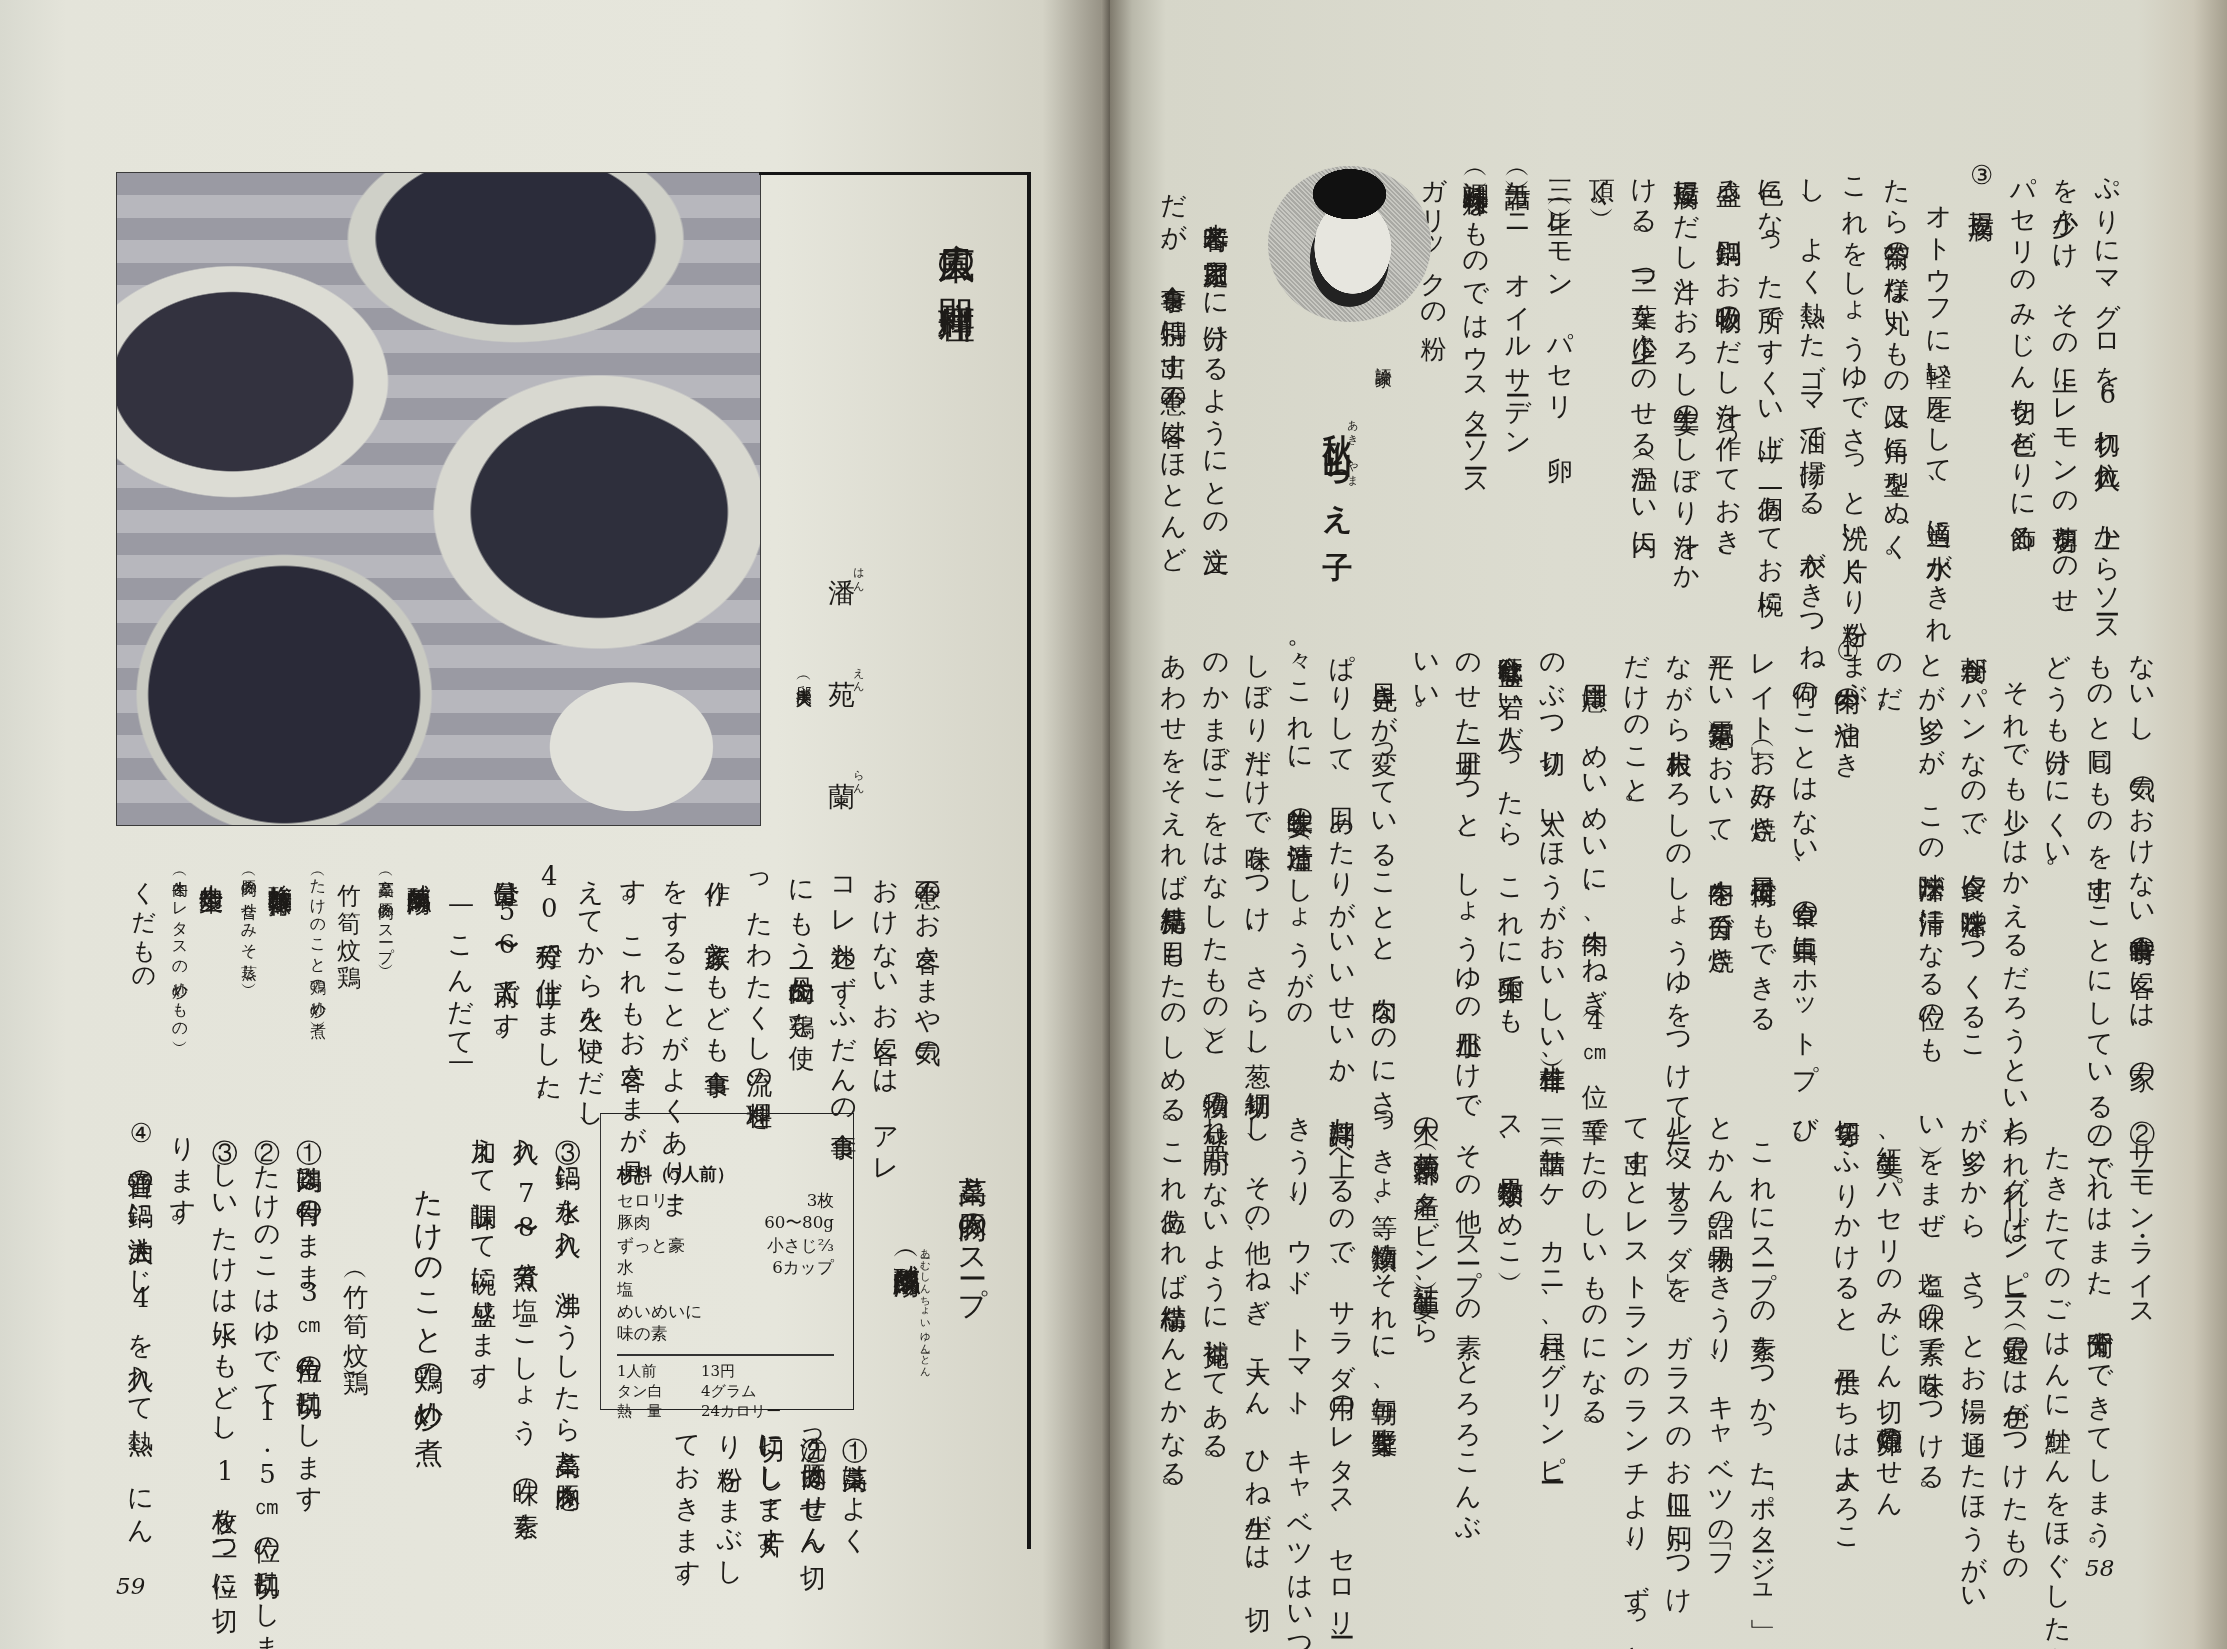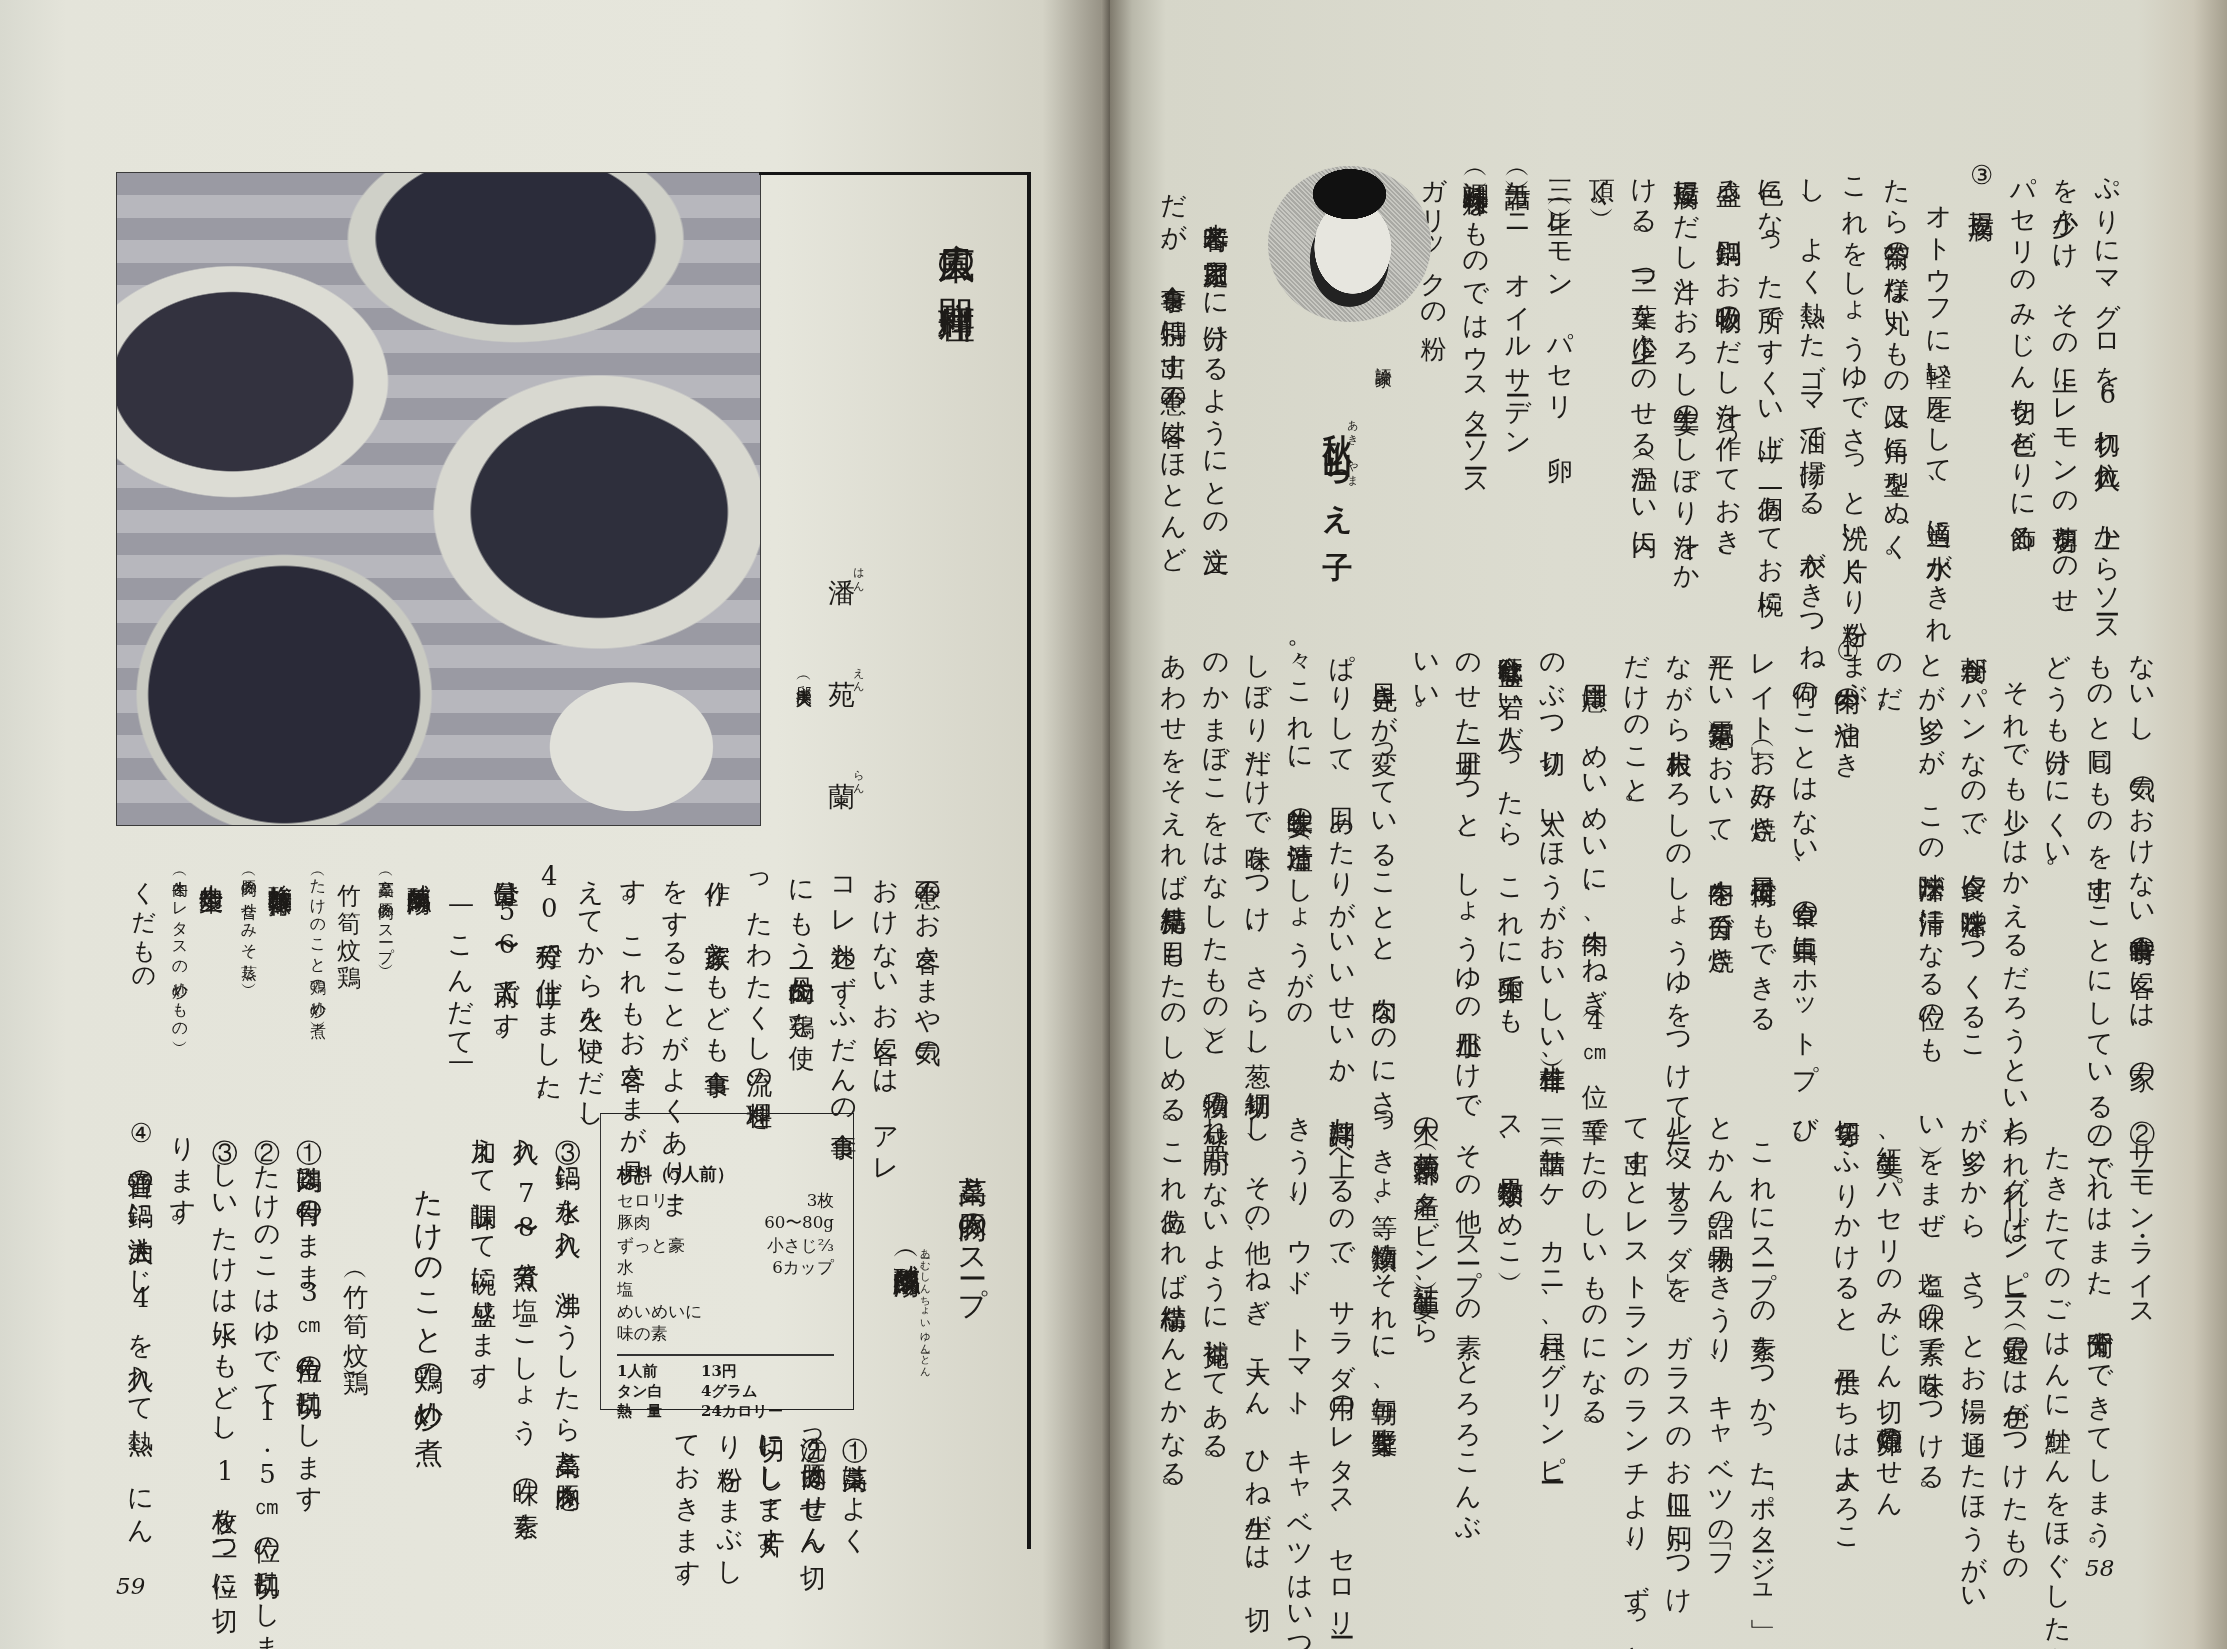--- a/index.html
+++ b/index.html
@@ -20,21 +20,21 @@
     radial-gradient(ellipse 18% 14% at 80% 88%,#e1e1da 0 70%,transparent 71%),
     repeating-linear-gradient(0deg,#9a9aa3 0 22px,#b7b7bd 22px 45px);
     border:0.8px solid #3a3a3a;}
   .rule-v{position:absolute;background:#151515;}
   .rule-h{position:absolute;background:#151515;}
   .ing-box{position:absolute;left:600px;top:1113px;width:252px;height:295px;border:1.6px solid #222;border-left:1.6px solid #333;}
   .ing-inner{position:absolute;left:16px;top:12.8px;font-size:16.7px;line-height:1.33;font-family:"DejaVu Serif",serif;margin-top:36px;}
   .ing-row{display:flex;justify-content:space-between;width:217px;white-space:nowrap;}
   .ing-title{font-weight:bold;font-size:17.5px;margin-bottom:3.2px;}
   .ing-sep{width:217px;height:1.6px;background:#333;margin:9.6px 0 6.4px 0;}
-  .nut-row{display:flex;width:217px;font-size:15px;font-weight:bold;}
+  .nut-row{display:flex;width:217px;font-size:15px;font-weight:normal;}
   .nut-row span:first-child{width:84px;}
   .pageno{position:absolute;font-style:italic;font-size:23px;font-family:"DejaVu Serif",serif;}
   .portrait{position:absolute;left:1268px;top:166px;width:163px;height:156px;border-radius:50%;background:
     radial-gradient(ellipse 28% 20% at 50% 18%,#111 0 80%,transparent 81%),
     radial-gradient(ellipse 26% 33% at 52% 52%,#e7e6df 0 90%,transparent 91%),
     radial-gradient(ellipse 40% 50% at 50% 60%,#222 0 60%,transparent 61%),
     repeating-linear-gradient(45deg,#a9a9a4 0 1.6px,#c8c8c2 1.6px 3.2px);}
 </style>
 </head>
 <body>

